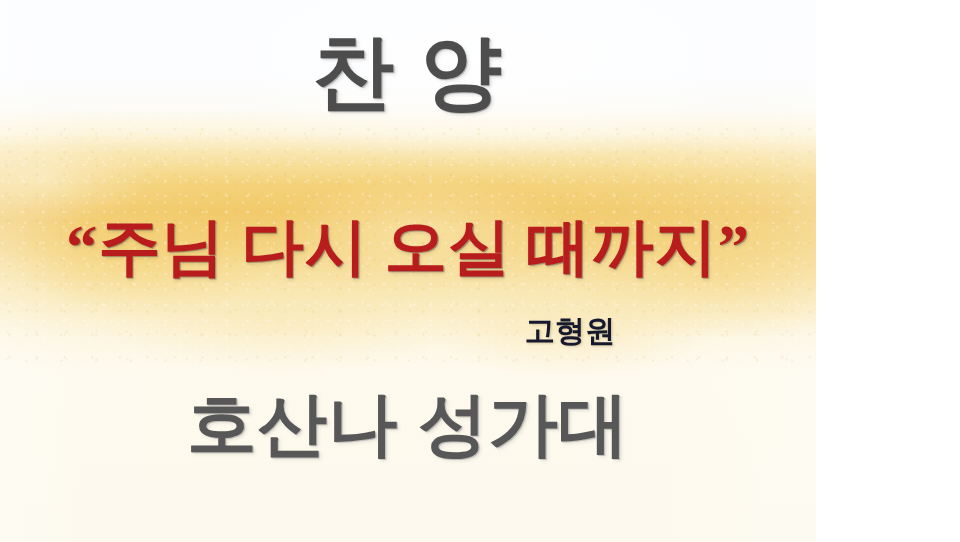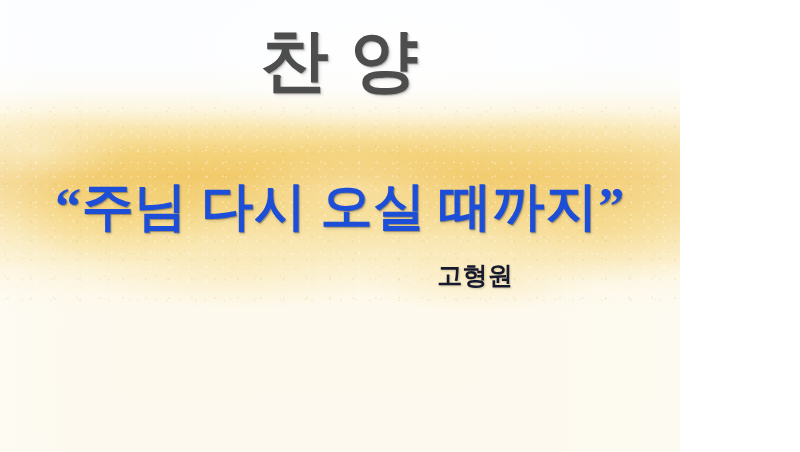--- a/index.html
+++ b/index.html
@@ -147,21 +147,21 @@
       2px 2px 3px rgba(120,120,120,0.22);
   }
 
   
   .lyric {
     top: 178px;
     font-family: "Liberation Serif", "DejaVu Serif", serif;
     font-size: 52px;
     font-weight: 700;
     line-height: 1.12;
-    color: #1d4ed8;
+    color: #b91c1c;
     letter-spacing: 0.015em;
     text-shadow:
       1px 1px 0 rgba(30,32,58,0.30),
       1px 2px 3px rgba(60,50,20,0.18);
   }
 
   
   .credit-row {
     position: absolute;
     left: 0;
@@ -218,14 +218,15 @@
   </div>
 
   <div class="layer title">찬 양</div>
 
   <div class="layer lyric">“주님 다시 오실 때까지”</div>
 
   <div class="credit-row">
     <span class="credit">고형원</span>
   </div>
 
+  <div class="layer choir">호산나 성가대</div>
 
 </div>
 
 </body></html>

